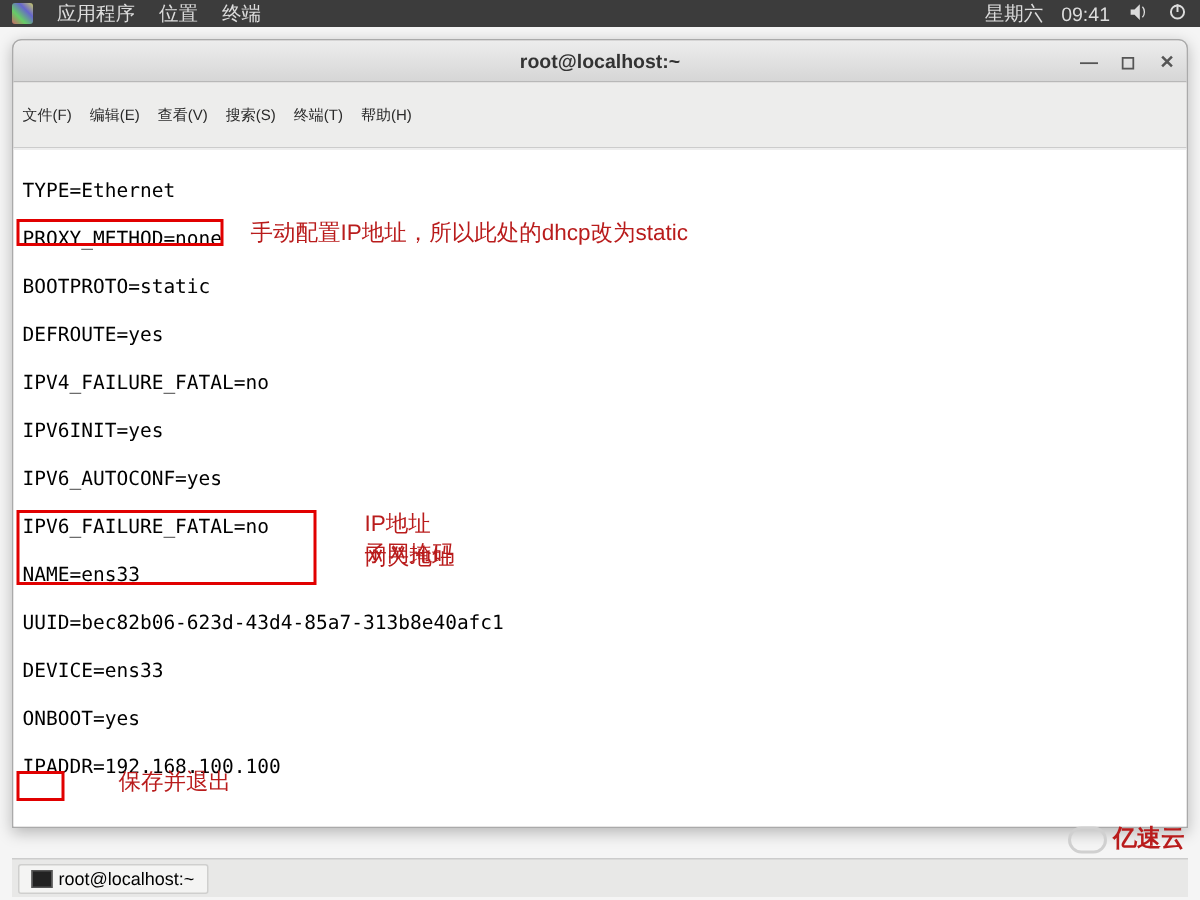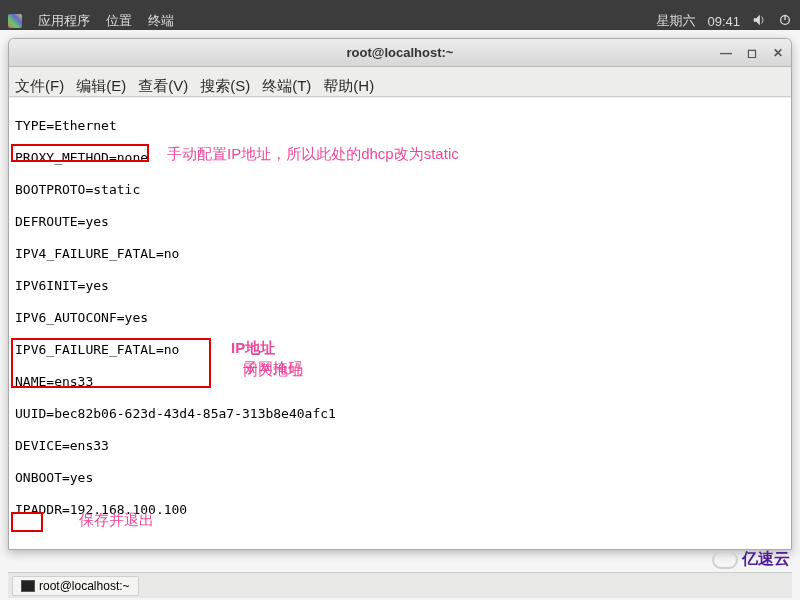--- a/index.html
+++ b/index.html
@@ -8,23 +8,23 @@
       font-size: 12px;
       background: #f5f5f5;
       width: 800px;
       height: 600px;
       overflow: hidden;
       position: relative;
     }
     .top-panel {
       background: #3c3c3c;
       color: #dcdcdc;
-      height: 30px;
+      height: 18px;
       display: flex;
-      align-items: flex-end;
+      align-items: center;
       padding: 0 8px;
       font-size: 13px;
       justify-content: space-between;
     }
     .top-panel-left { display: flex; align-items: center; gap: 16px; }
     .top-panel-right { display: flex; align-items: center; gap: 12px; }
     .panel-item { cursor: pointer; }
     .applications-icon {
       display: inline-block; width: 14px; height: 14px;
       background: linear-gradient(45deg,#c66,#6c6,#66c,#cc6);
@@ -42,27 +42,27 @@
       display: flex; align-items: center;
       background: linear-gradient(#ededed,#d6d6d6);
       border-bottom: 1px solid #b8b8b8;
       border-radius: 6px 6px 0 0;
       position: relative;
     }
     .titlebar-title { flex: 1; text-align: center; font-weight: bold; color: #333; font-size: 13px;}
     .titlebar-controls { position: absolute; right: 6px; display: flex; gap: 12px; }
     .titlebar-btn { width: 14px; height: 14px; display:flex;align-items:center;justify-content:center;color:#555;cursor:pointer;font-size:12px;font-weight:bold;}
     .menubar {
-      height: 30px;
-      display: flex; align-items: flex-end;
+      height: 44px;
+      display: flex; align-items: center;
       background: #ededec;
       border-bottom: 1px solid #ccc;
       padding: 0 6px;
       gap: 12px;
-      font-size: 15px;
+      font-size: 10px;
       color: #2b2b2b;
     }
     .menubar-item { cursor: pointer; }
     .terminal {
       background: #ffffff;
       color: #000;
       font-family: "DejaVu Sans Mono", monospace;
       font-size: 13px;
       line-height: 16px;
       padding: 4px 6px;
@@ -73,21 +73,21 @@
     }
     .term-line { height: 16px; }
     .annotation-box {
       position: absolute;
       border: 2px solid #e10000;
       background: transparent;
       pointer-events: none;
     }
     .annotation-text {
       position: absolute;
-      color: #ec4899;
+      color: #b91c1c;
       font-family: sans-serif;
       font-size: 15px;
       white-space: nowrap;
       pointer-events: none;
     }
     .taskbar {
       position: absolute;
       bottom: 2px; left: 8px; right: 8px;
       height: 26px;
       background: #e8e8e7;
@@ -103,21 +103,21 @@
       background: #f4f4f3;
       border: 1px solid #cfcfce;
       border-radius: 2px;
       cursor: pointer;
     }
     .term-icon {
       width: 14px; height: 12px; background:#222; border:1px solid #555; display:inline-block;
     }
     .watermark {
       position: absolute; right: 10px; bottom: 30px;
-      color: #4c1d95; font-size: 16px; font-weight: bold;
+      color: #b91c1c; font-size: 16px; font-weight: bold;
       display:flex;align-items:center;gap:4px;
     }
     .watermark-cloud {
       width:26px;height:18px;border:2px solid #d0d0d0;border-radius:10px;position:relative;
     }
   </style>
 </head>
 <body>
 
 <div class="top-panel">
@@ -186,21 +186,21 @@
 
 
 
 
 
     
     <div class="annotation-box" style="left:2px; top:46px; width:138px; height:18px;"></div>
     <div class="annotation-text" style="left:158px; top:48px;">手动配置IP地址，所以此处的dhcp改为static</div>
 
     <div class="annotation-box" style="left:2px; top:240px; width:200px; height:50px;"></div>
-    <div class="annotation-text" style="left:222px; top:242px;font-weight:bold;">IP地址</div>
+    <div class="annotation-text" style="left:234px; top:242px;">IP地址</div>
     <div class="annotation-text" style="left:234px; top:262px;">子网掩码</div>
     <div class="annotation-text" style="left:234px; top:264px;">网关地址</div>
 
     <div class="annotation-box" style="left:2px; top:414px; width:32px; height:20px;"></div>
     <div class="annotation-text" style="left:70px; top:414px;text-align:center;">保存并退出</div>
   </div>
 </div>
 
 <div class="taskbar">
   <div class="taskbar-item">

